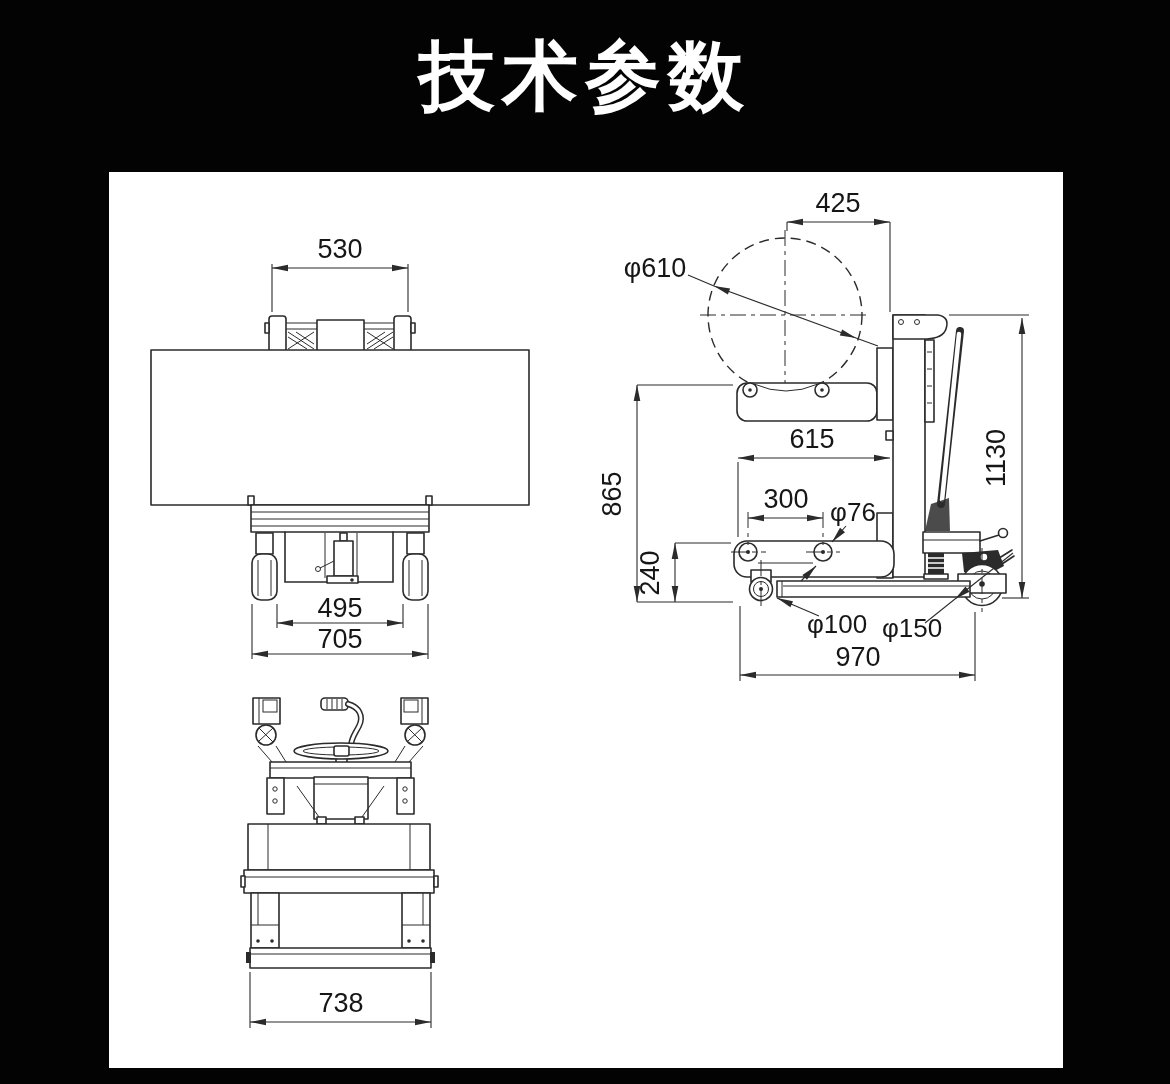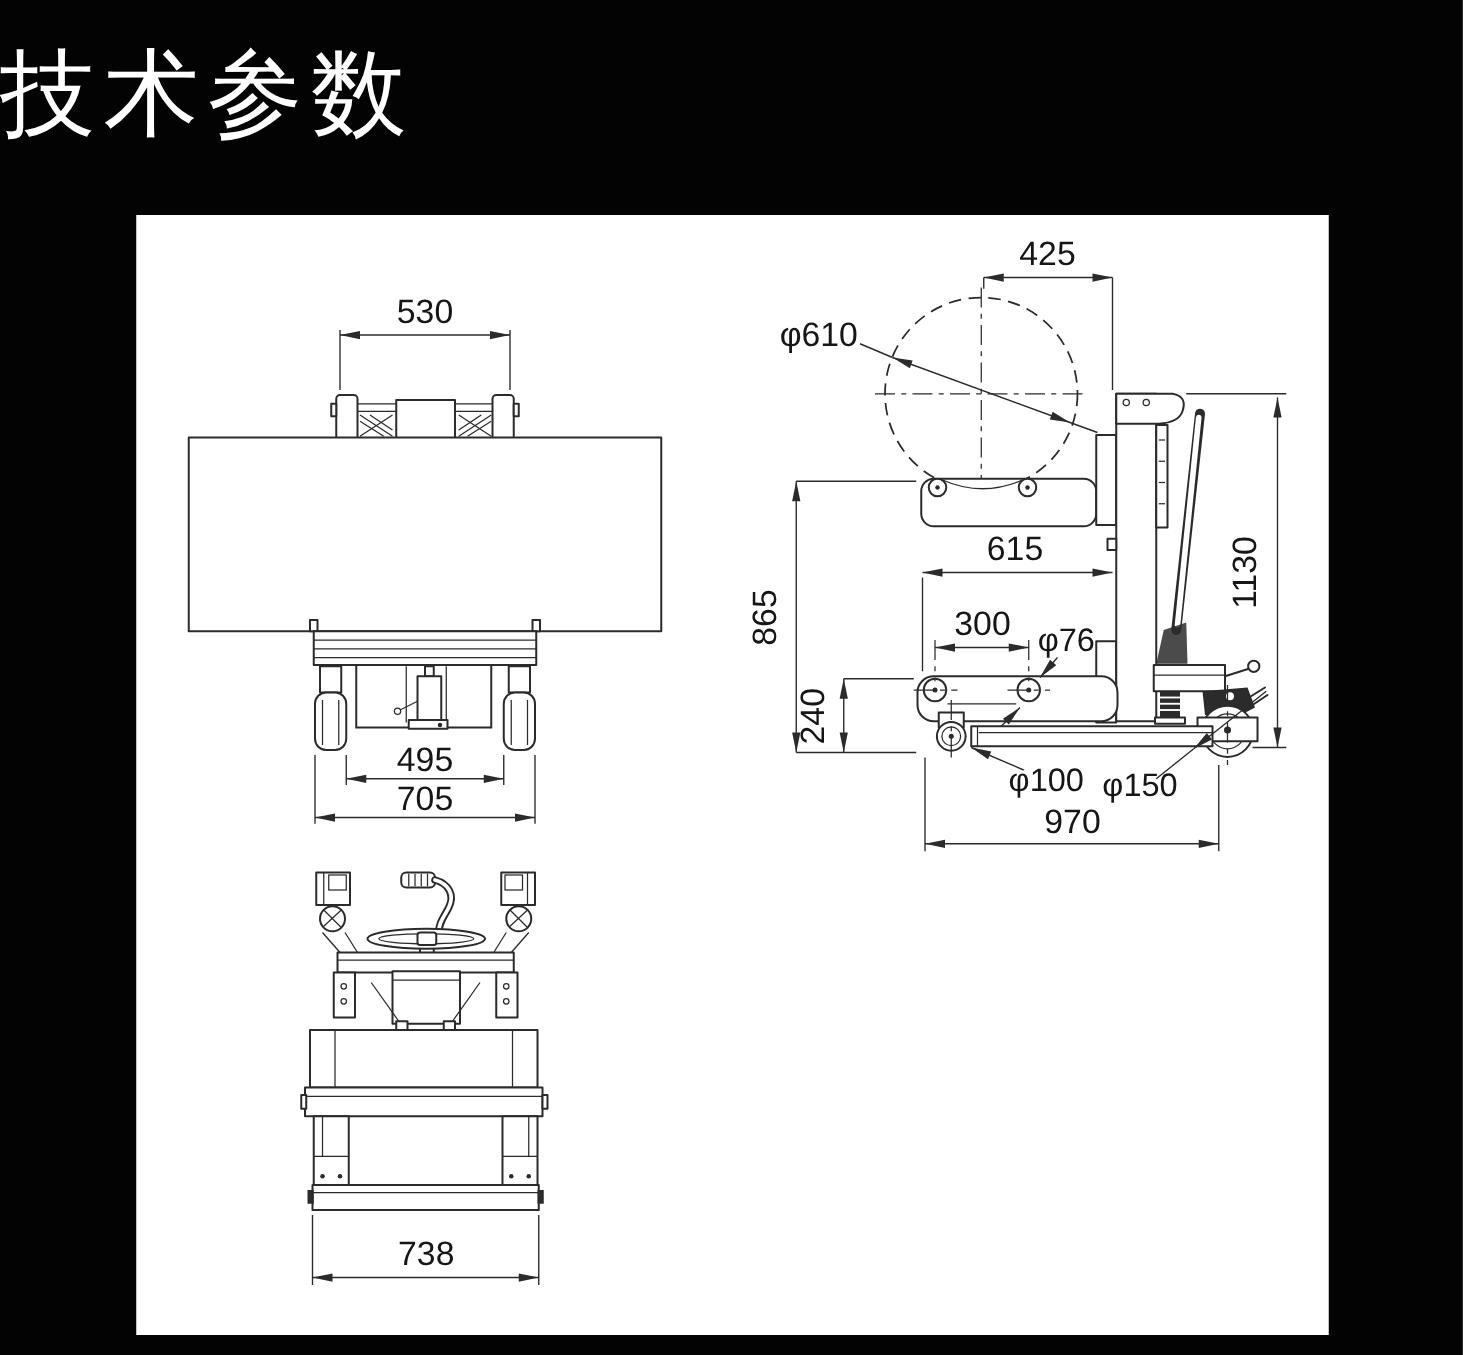--- a/index.html
+++ b/index.html
@@ -1,19 +1,19 @@
 <!DOCTYPE html>
 <html><head>
 <meta charset="utf-8">
 <style>
   html,body{margin:0;padding:0;background:#000;}
   .page{position:relative;width:1170px;height:1084px;background:#030303;overflow:hidden;
         font-family:"Liberation Sans",sans-serif;}
-  .title{position:absolute;top:34px;left:0;width:100%;color:#ffffff;
-         font-size:76px;font-weight:400;letter-spacing:7px;line-height:1.1;}
+  .title{position:absolute;top:34px;left:0;width:100%;text-align:center;color:#ffffff;
+         font-size:76px;font-weight:700;letter-spacing:7px;line-height:1.1;}
   .panel{position:absolute;left:109px;top:172px;width:954px;height:896px;background:#ffffff;}
   svg.drawing{position:absolute;left:0;top:0;width:1170px;height:1084px;}
   
   .o{fill:#ffffff;stroke:#2b2b2b;stroke-width:1.6;stroke-linejoin:round;}
   .l{fill:none;stroke:#2b2b2b;stroke-width:1.6;stroke-linecap:round;}
   .t{fill:none;stroke:#2b2b2b;stroke-width:1;}
   .d{fill:none;stroke:#2b2b2b;stroke-width:1.4;stroke-dasharray:10 6;}
   .c{fill:none;stroke:#2b2b2b;stroke-width:1;stroke-dasharray:16 5 4 5;}
   .dim{fill:none;stroke:#2b2b2b;stroke-width:1.1;}
   .fd{fill:#2b2b2b;stroke:none;}

